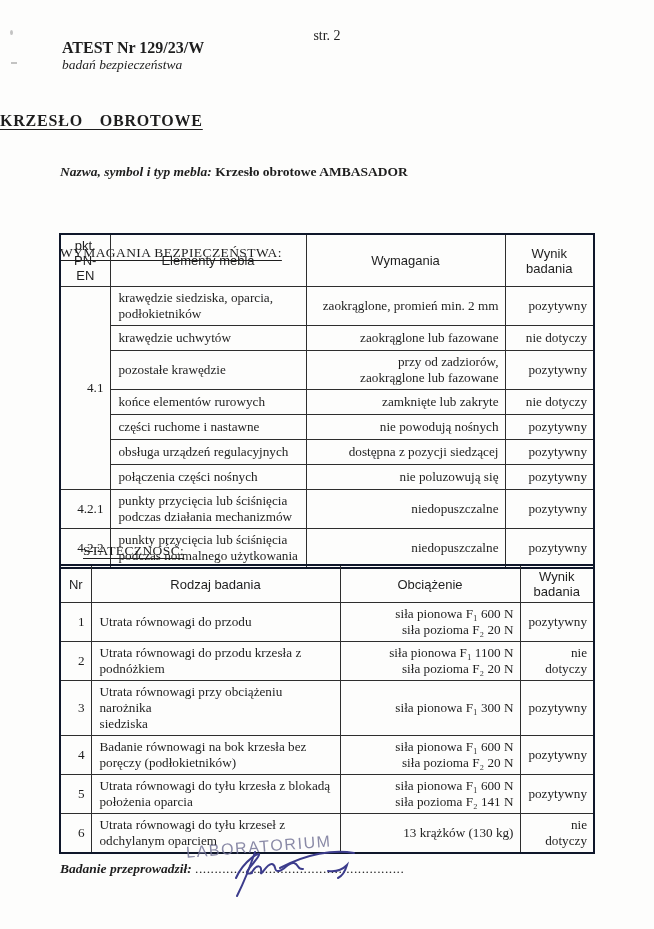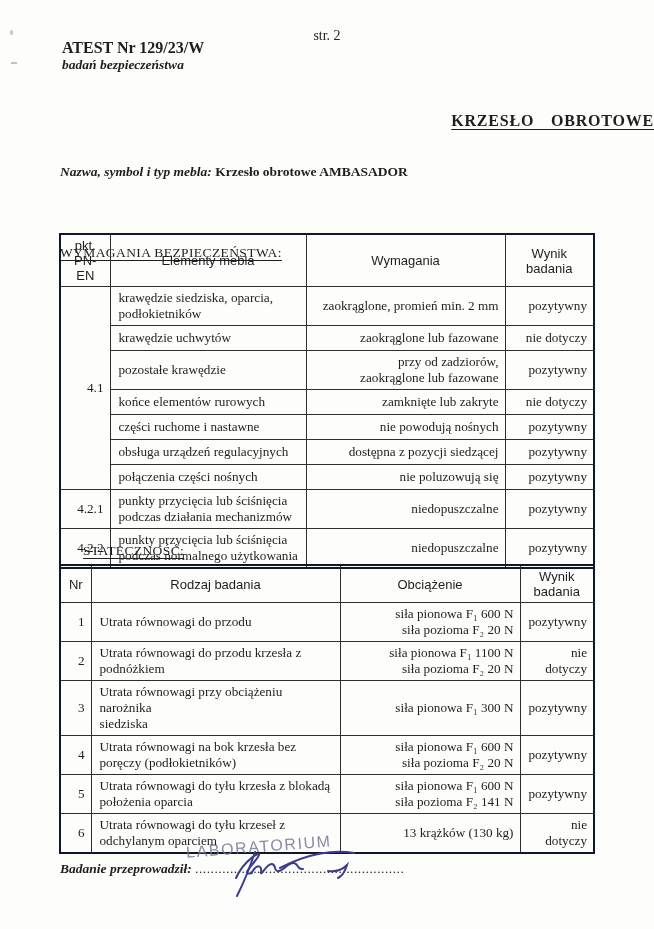--- a/index.html
+++ b/index.html
@@ -10,23 +10,23 @@
     font-family:"Liberation Serif","DejaVu Serif",serif;
     color:#1e1e1e;
     overflow:hidden;
   }
   .page-number {
     position:absolute; top:20px; left:0; right:0;
     text-align:center; font-size:14px;margin-top:8px;
   }
   .atest-block { position:absolute; left:62px; top:39px; line-height:17px; }
   .atest-number { font-weight:bold; font-size:16px; }
-  .atest-subtitle { font-style:italic; font-size:13.5px;font-weight:bold; }
+  .atest-subtitle { font-style:italic; font-size:13.5px; }
   .doc-title {
-    position:absolute; top:112px; left:0; right:0; text-align:right;
+    position:absolute; top:112px; left:0; right:0; text-align:left;
   }
   .doc-title span {
     font-weight:bold; font-size:16px; letter-spacing:0.8px; word-spacing:12px;
     text-decoration:underline; text-underline-offset:3px;
   }
   .name-line { position:absolute; left:60px; top:164px; font-size:13.5px; }
   .name-label { font-style:italic;font-weight:bold; }
   .name-value { font-weight:bold;margin-top:25px; }
   .section-heading {
     position:absolute; left:60px; font-size:13.5px; letter-spacing:0.4px;
@@ -208,21 +208,21 @@
   </tr>
   <tr class="tall">
     <td>3</td>
     <td class="left">Utrata równowagi przy obciążeniu narożnika
 siedziska</td>
     <td>siła pionowa F₁ 300 N</td>
     <td>pozytywny</td>
   </tr>
   <tr class="tall">
     <td>4</td>
-    <td class="left">Utrata równowagi na bok krzesła bez
+    <td class="left">Badanie równowagi na bok krzesła bez
 poręczy (podłokietników)</td>
     <td>siła pionowa F₁ 600 N
 siła pozioma F₂ 20 N</td>
     <td>pozytywny</td>
   </tr>
   <tr class="tall">
     <td>5</td>
     <td class="left">Utrata równowagi do tyłu krzesła z blokadą
 położenia oparcia</td>
     <td>siła pionowa F₁ 600 N

